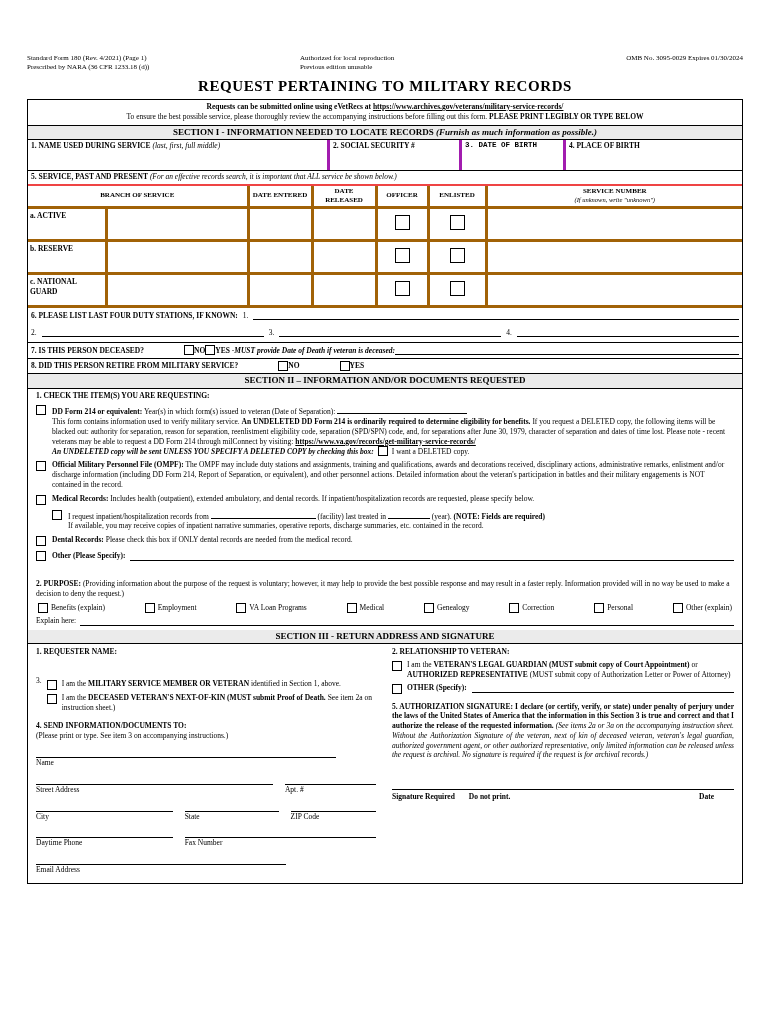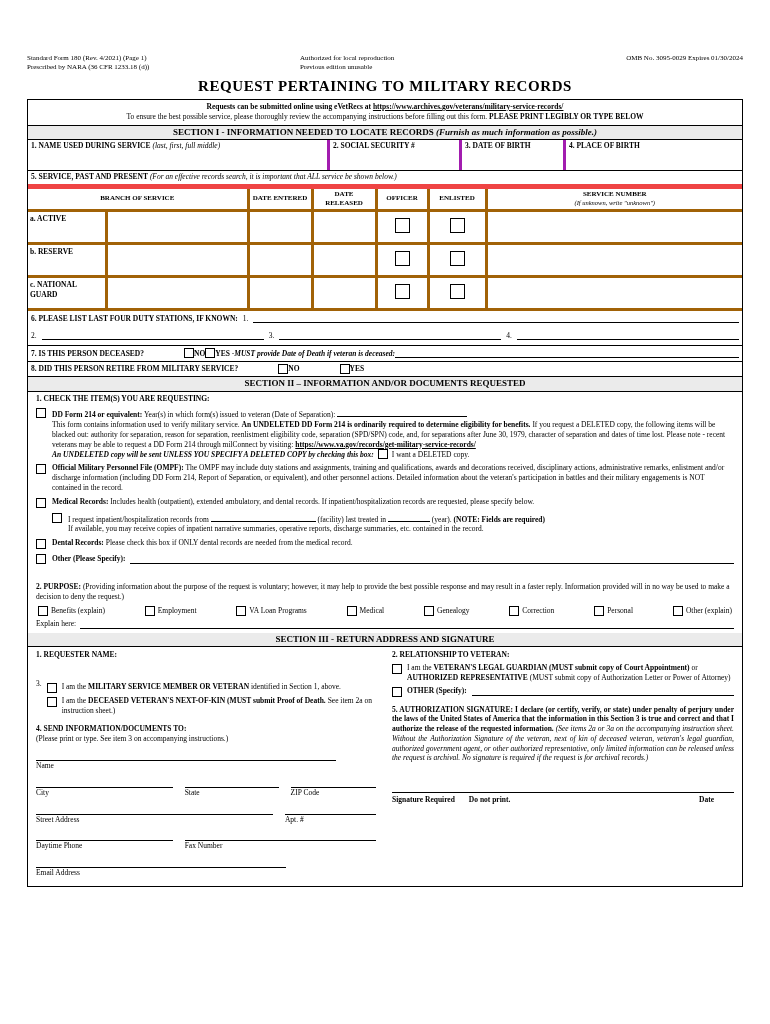--- a/index.html
+++ b/index.html
@@ -21,23 +21,23 @@
   .title{text-align:center;font-size:15px;font-weight:bold;letter-spacing:.6px;margin:5px 0 3px;}
 
   .form-box{border:1.5px solid #000;}
   .intro{text-align:center;padding:2px 4px 3px;border-bottom:1px solid #000;}
   .band{background:#ebebeb;border-bottom:1px solid #000;text-align:center;font-size:9px;padding:1px 0;}
   .band .bt{font-weight:bold;}
 
   .fields-row{display:flex;border-bottom:1px solid #000;}
   .field{border-right:3px solid #a21caf;padding:1px 3px;height:30px;box-sizing:border-box;}
   .field:last-child{border-right:none;flex:1;}
-  .f1{width:302px;} .f2{width:132px;} .f3{width:104px;}
-
-  .svc-label{padding:1px 3px 2px;border-bottom:5px solid #ef4444;}
+  .f1{width:302px;} .f2{width:132px;} .f3{width:104px;font-family:Liberation Mono, monospace;}
+
+  .svc-label{padding:1px 3px 2px;border-bottom:2px solid #ef4444;}
   table.svc{border-collapse:collapse;width:100%;table-layout:fixed;}
   .svc td{border:3px solid #a16207;padding:0 2px;font-size:7px;vertical-align:top;}
   .svc td:first-child{border-left:0;} .svc td:last-child{border-right:0;}
   .svc tr.hd td{border-top:0;text-align:center;font-weight:bold;height:20px;vertical-align:middle;}
   .svc tr.row td{height:28px;}
   .svc .row-lbl{font-weight:bold;font-size:7.5px;padding-top:2px;}
   .svc .cbc{text-align:center;vertical-align:middle;}
   .svc .note{font-weight:normal;font-style:italic;font-size:6.5px;}
 
   .duty{padding:2px 3px 4px;border-bottom:1px solid #000;}
@@ -383,42 +383,42 @@
           <div class="send-note">(Please print or type. See item 3 on accompanying instructions.)</div>
 
           <div class="addr-row">
             <div class="af aw-name">
               <div class="wl"></div>
               <div class="al">Name</div>
             </div>
           </div>
 
           <div class="addr-row">
+            <div class="af aw-street">
+              <div class="wl"></div>
+              <div class="al">Street Address</div>
+            </div>
+            <div class="af aw-apt">
+              <div class="wl"></div>
+              <div class="al">Apt. #</div>
+            </div>
+          </div>
+
+          <div class="addr-row">
             <div class="af aw-city">
               <div class="wl"></div>
               <div class="al">City</div>
             </div>
             <div class="af aw-state">
               <div class="wl"></div>
               <div class="al">State</div>
             </div>
             <div class="af aw-zip">
               <div class="wl"></div>
               <div class="al">ZIP Code</div>
-            </div>
-          </div>
-
-          <div class="addr-row">
-            <div class="af aw-street">
-              <div class="wl"></div>
-              <div class="al">Street Address</div>
-            </div>
-            <div class="af aw-apt">
-              <div class="wl"></div>
-              <div class="al">Apt. #</div>
             </div>
           </div>
 
           <div class="addr-row">
             <div class="af aw-phone">
               <div class="wl"></div>
               <div class="al">Daytime Phone</div>
             </div>
             <div class="af aw-fax">
               <div class="wl"></div>

